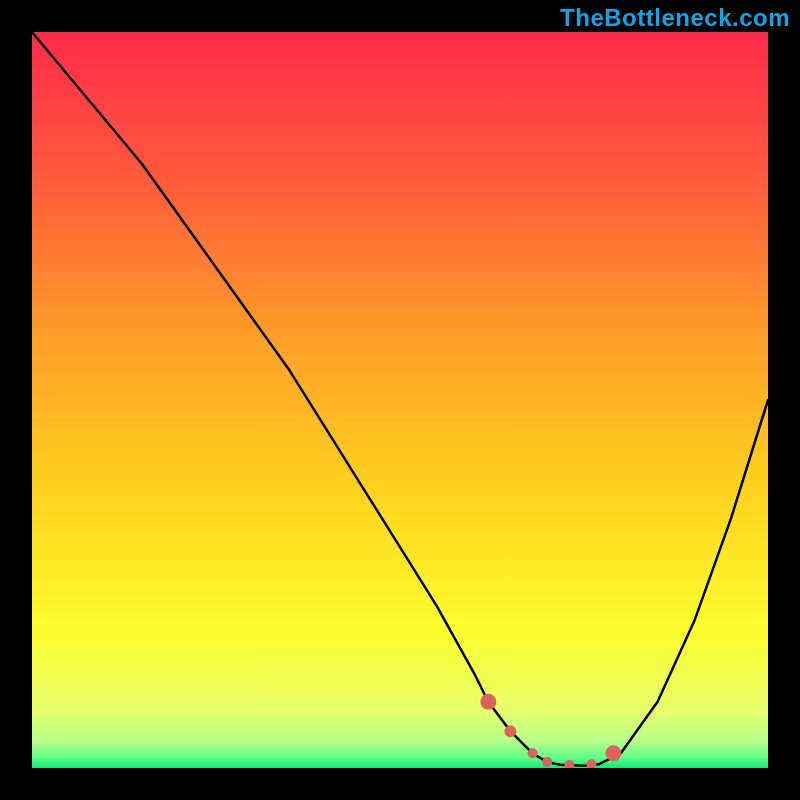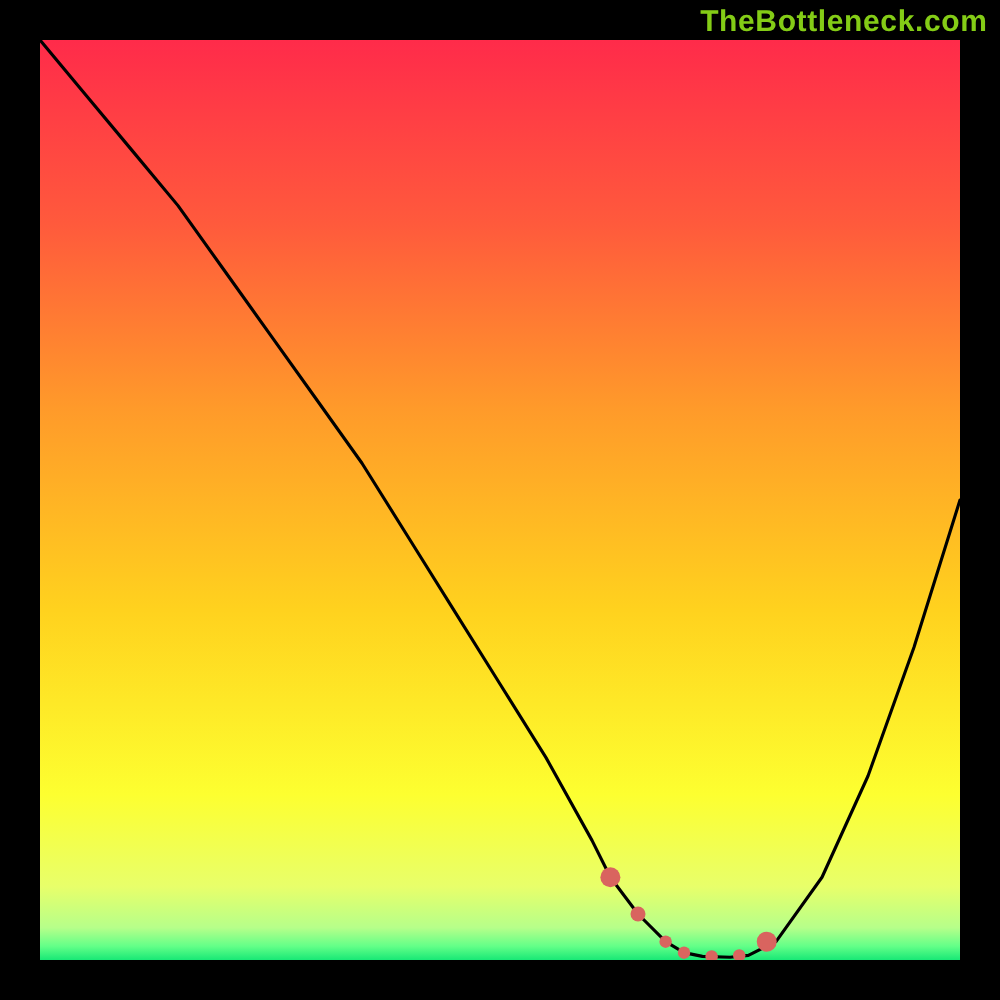--- a/index.html
+++ b/index.html
@@ -14,21 +14,21 @@
   .frame {
     position: relative;
     width: 800px;
     height: 800px;
     background: #000;
   }
   .watermark {
     position: absolute;
     top: 4px;
     right: 10px;
-    color: #84cc16;
+    color: #0ea5e9;
     font-size: 24px;
     font-weight: bold;
     letter-spacing: 0.5px;
     z-index: 20;
     user-select: none;
   }
   .plot-area {
     position: absolute;
     left: 32px;
     top: 32px;

